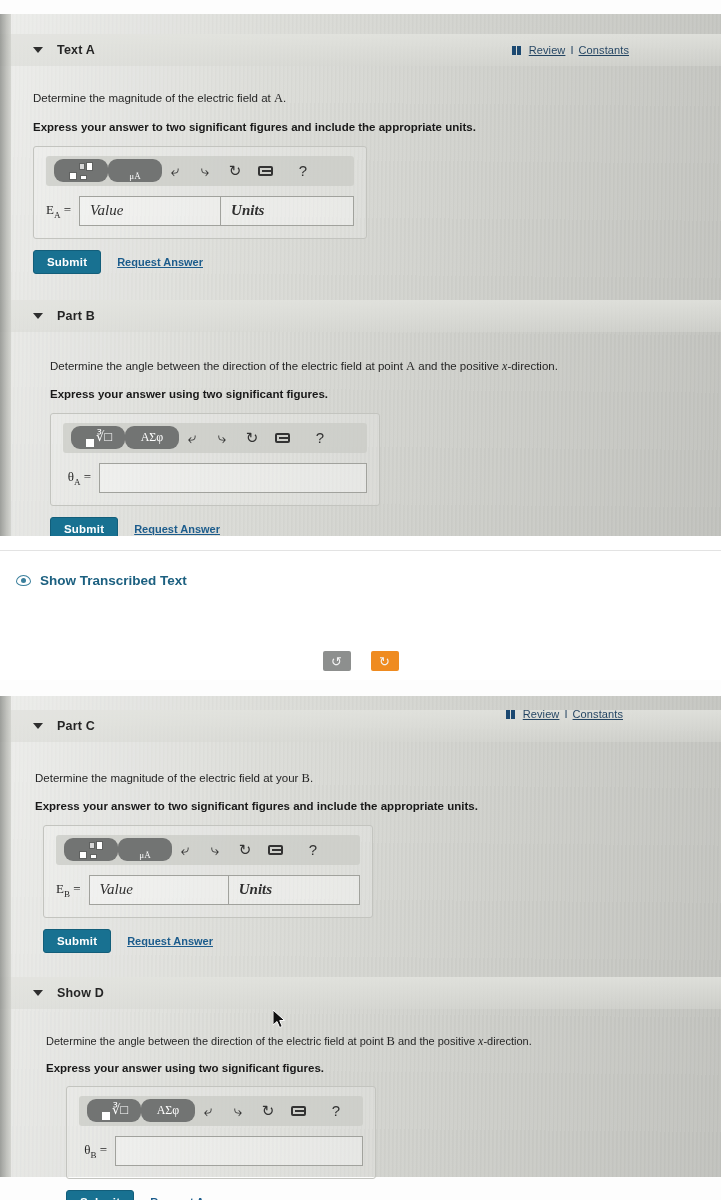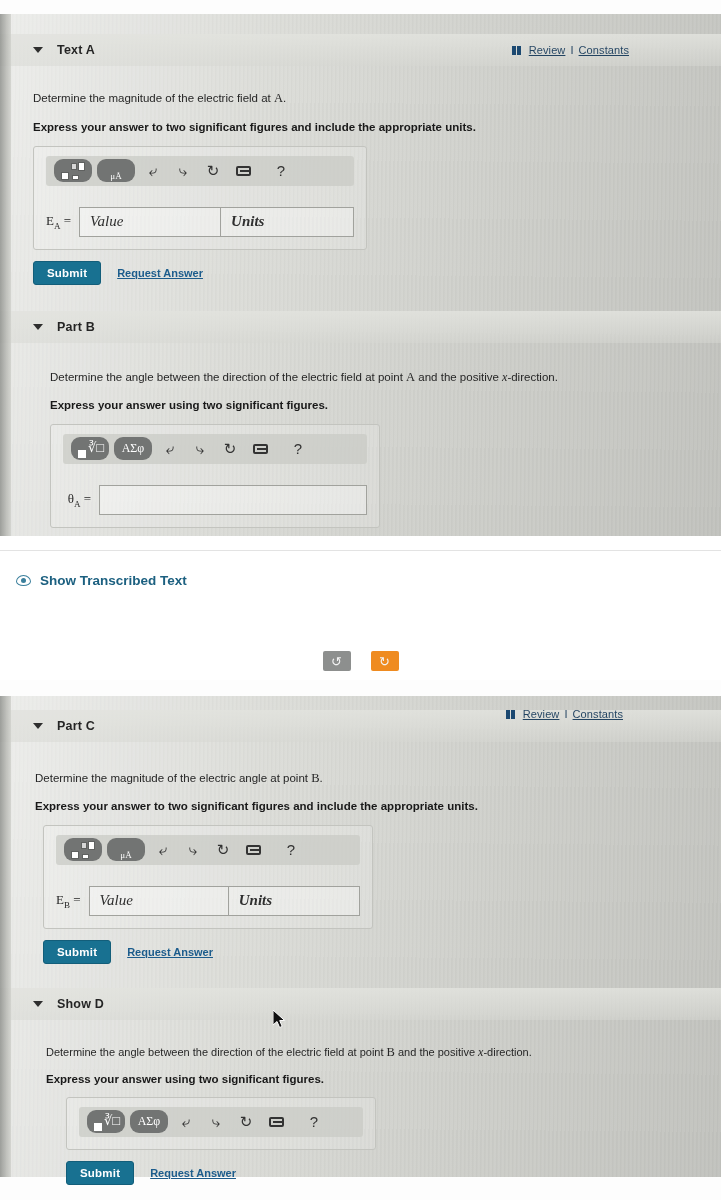--- a/index.html
+++ b/index.html
@@ -71,23 +71,23 @@
     background:rgba(255,255,255,0.18);
     padding:9px 12px 12px 12px;
   }
   .toolbar{
     background:rgba(200,201,196,.75);
     border-radius:3px;
     height:30px; display:flex; align-items:center; gap:0;
     padding:0 8px;
   }
   .tb-btn{
-    width:38px;height:23px;border-radius:9px;background:#6f7170;
+    width:54px;height:23px;border-radius:9px;background:#6f7170;
     display:flex;align-items:center;justify-content:center;
-    margin-right:5px; position:relative; overflow:hidden;
+    position:relative; overflow:hidden;
   }
   
   .ic-template{ width:26px;height:20px; position:relative; }
   .ic-template span{ position:absolute; background:#fff; border:1px solid #5c5e5d; }
   .t1{ left:1px; bottom:1px; width:8px; height:8px; }
   .t2{ left:11px; top:2px; width:6px; height:7px; background:#d6d6d6 !important;}
   .t3{ left:18px; top:1px; width:7px; height:9px; }
   .t4{ left:12px; bottom:1px; width:7px; height:5px; }
   
   .ic-sqrt{ width:26px;height:20px;position:relative; color:#fff; font-size:11px;
@@ -102,21 +102,21 @@
 
   .tb-ico{
     width:26px;height:26px; display:flex;align-items:center;justify-content:center;
     color:#2f2f2f; font-size:15px; margin-right:4px;
   }
   .tb-ico.kbd{ font-size:11px; }
   .kbd-box{ width:15px;height:10px;border:2px solid #2f2f2f;border-radius:2px;position:relative;}
   .kbd-box:after{content:"";position:absolute;left:2px;top:2px;width:9px;height:2px;background:#2f2f2f;}
   .tb-ico.q{ font-size:15px; font-weight:normal; margin-left:8px; }
 
-  .field-row{ display:flex; align-items:center; margin-top:21px; }
+  .field-row{ display:flex; align-items:center; margin-top:10px; }
   .var-label{
     font-family:"Liberation Serif", serif; font-size:13px; color:#1d1d1d;
     width:36px; text-align:right; padding-right:8px; white-space:nowrap;
   }
   .var-label sub{ font-size:9px; }
   .inp{
     height:30px; border:1px solid #9fa09b; background:rgba(255,255,255,.35);
     display:flex; align-items:center; padding:0 10px;
     font-family:"Liberation Serif", serif; font-style:italic; font-size:15px; color:#2b2b2b;
   }
@@ -290,21 +290,21 @@
       <a href="#">Constants</a>
     </div>
 
     <div class="part-head" style="margin-top:14px;">
       <span class="caret"></span>
       <span class="part-title">Part C</span>
     </div>
 
     <div class="pad" style="padding-top:28px;padding-left:35px;">
       <div class="prompt">
-        <span>Determine the magnitude of the electric angle at point </span><span class="mi">B</span><span>.</span>
+        <span>Determine the magnitude of the electric field at your </span><span class="mi">B</span><span>.</span>
       </div>
       <div class="emph" style="margin-top:13px;">Express your answer to two significant figures and include the appropriate units.</div>
 
       <div class="answer-card" style="margin-top:13px;width:330px;margin-left:8px;">
         <div class="toolbar">
           <div class="tb-btn">
             <div class="ic-template">
                 <span class="t1"></span>
                 <span class="t2"></span>
                 <span class="t3"></span>
@@ -358,20 +358,24 @@
             <div class="ic-greek">ΑΣφ</div>
           </div>
           <div class="tb-ico">⤶</div>
           <div class="tb-ico">⤷</div>
           <div class="tb-ico">↻</div>
           <div class="tb-ico kbd">
               <span class="kbd-box"></span>
             </div>
           <div class="tb-ico q">?</div>
         </div>
+        <div class="field-row">
+          <div class="var-label">θ<sub>B</sub> <span>=</span></div>
+          <div class="inp wide"></div>
+        </div>
       </div>
 
       <div class="submit-row" style="margin-left:20px;">
         <button class="btn-submit">Submit</button>
         <a class="link-ra" href="#">Request Answer</a>
       </div>
     </div>
   </div>
 
   <div class="cursor" style="left:273px;top:1010px;">

